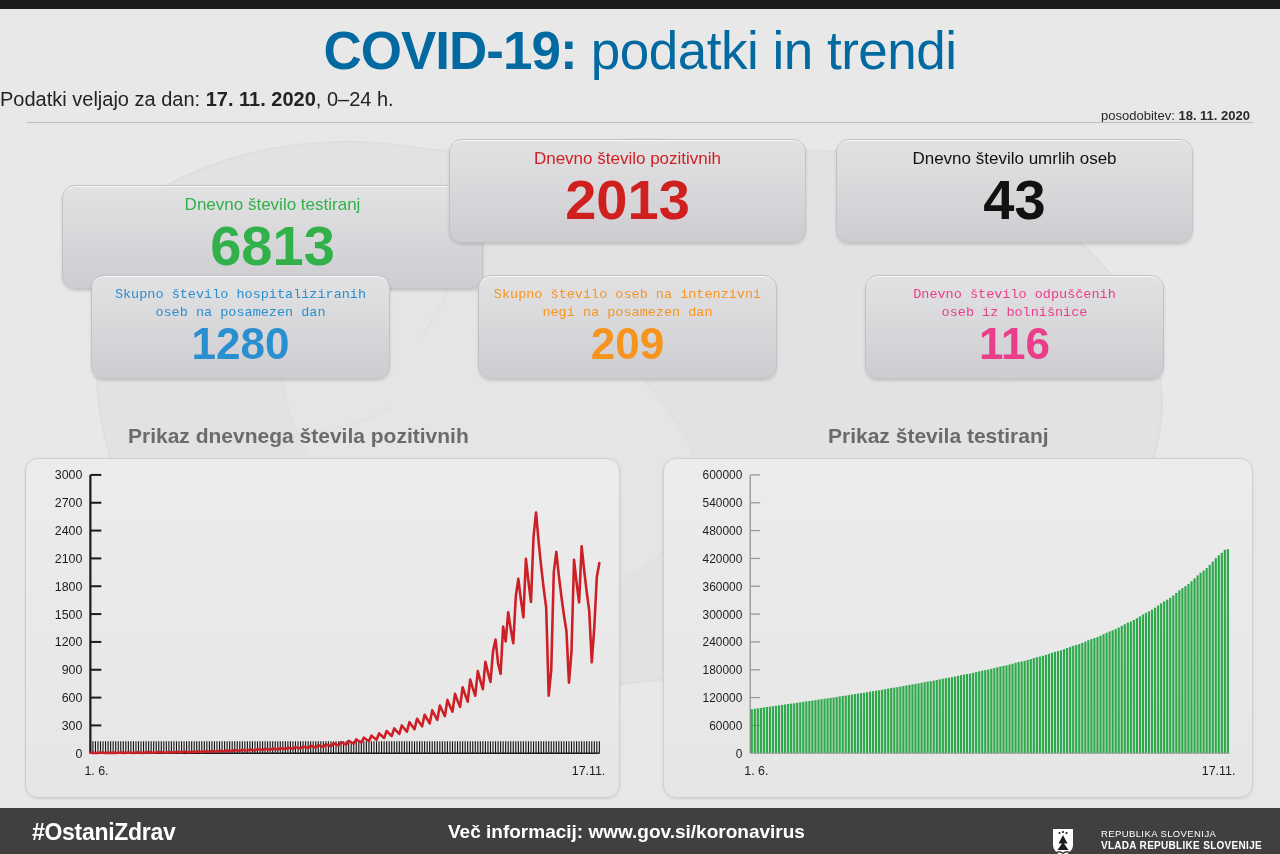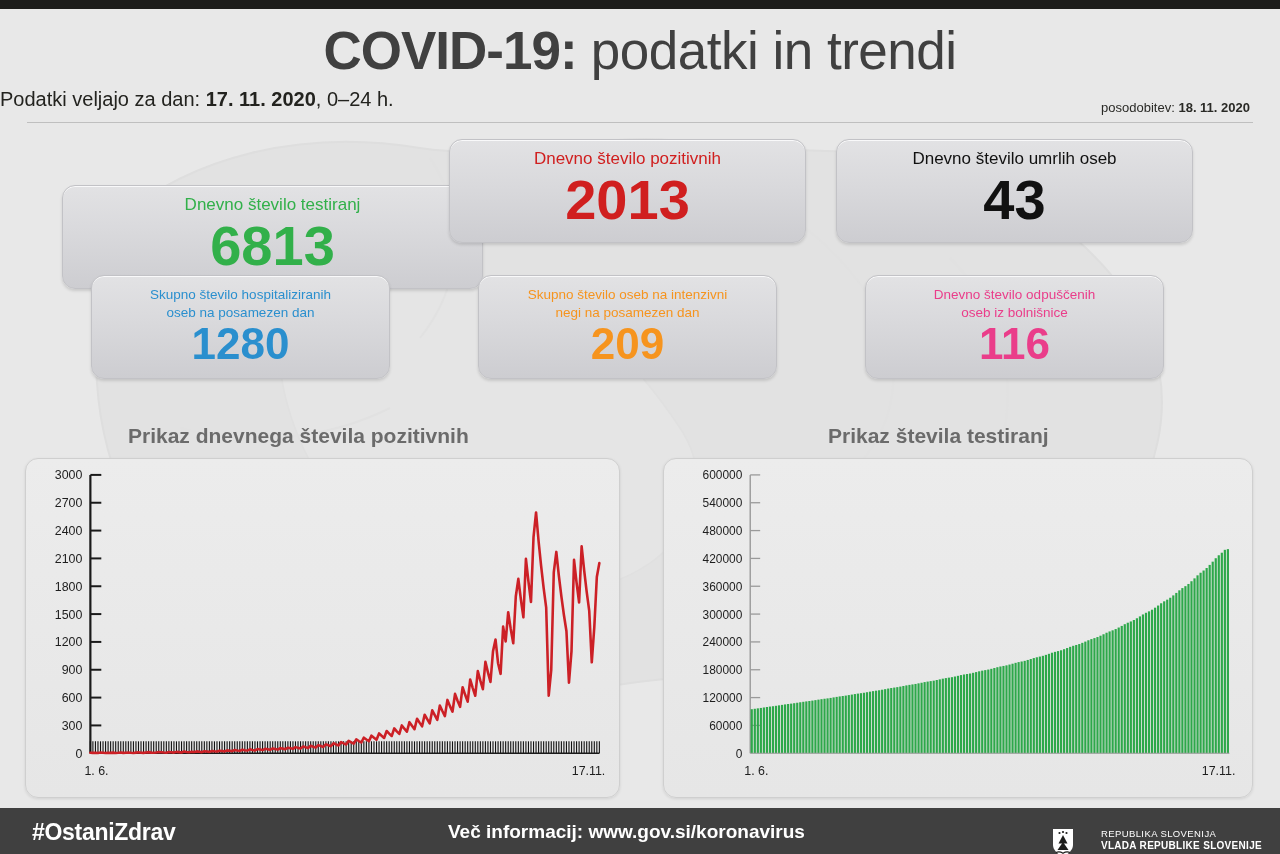--- a/index.html
+++ b/index.html
@@ -21,31 +21,31 @@
   
   #top-strip {
     position:absolute; left:0; top:0; width:1280px; height:9px;
     background:#1d1d1b; z-index:5;
   }
 
   
   #header { position:absolute; left:0; top:9px; width:1280px; z-index:3; }
   #page-title {
     text-align:center; font-size:53px; line-height:1.05;
-    color:#404040; font-weight:400; padding-top:14px;
+    color:#0369a1; font-weight:400; padding-top:14px;
     letter-spacing:-0.5px;
   }
   #page-title .t-bold { font-weight:700; letter-spacing:-1px; }
   #subtitle-row {
     text-align:left; font-size:20px; color:#23231f;
     margin-top:9px; position:relative; height:26px;
   }
   #subtitle-row b { font-weight:700; }
   #updated {
-    position:absolute; right:30px; top:12px;
+    position:absolute; right:30px; top:20px;
     font-size:13px; color:#2a2a26;
   }
   #updated b { font-weight:700; }
   #header-rule {
     position:absolute; left:27px; top:122px; width:1226px; height:1px;
     background:#bfbfbf; z-index:3;
   }
 
   
   .card {
@@ -53,21 +53,21 @@
     border-radius:13px;
     background:linear-gradient(180deg,#e2e2e4 0%,#d9d9dc 45%,#cdcdd1 100%);
     border:1px solid #c2c2c6;
     box-shadow:0 2px 3px rgba(0,0,0,.13), inset 0 1px 0 rgba(255,255,255,.8);
     text-align:center;
   }
   .card-label {
     font-size:17px; line-height:1.22; font-weight:400;
     padding-top:9px;
   }
-  .card-label.small { font-size:13.5px; line-height:1.3; padding-top:10px; }
+  .card-label.small { font-size:13.5px; line-height:1.3; padding-top:10px;font-family:Liberation Mono, monospace; }
   .card-value {
     font-weight:700; line-height:1;
   }
 
   
   #card-tested   { left:62px;  top:139px; width:421px; height:104px;margin-top:46px; }
   #card-positive { left:449px; top:139px; width:357px; height:104px; }
   #card-deaths   { left:836px; top:139px; width:357px; height:104px; }
   #card-tested   .card-value,
   #card-positive .card-value,

